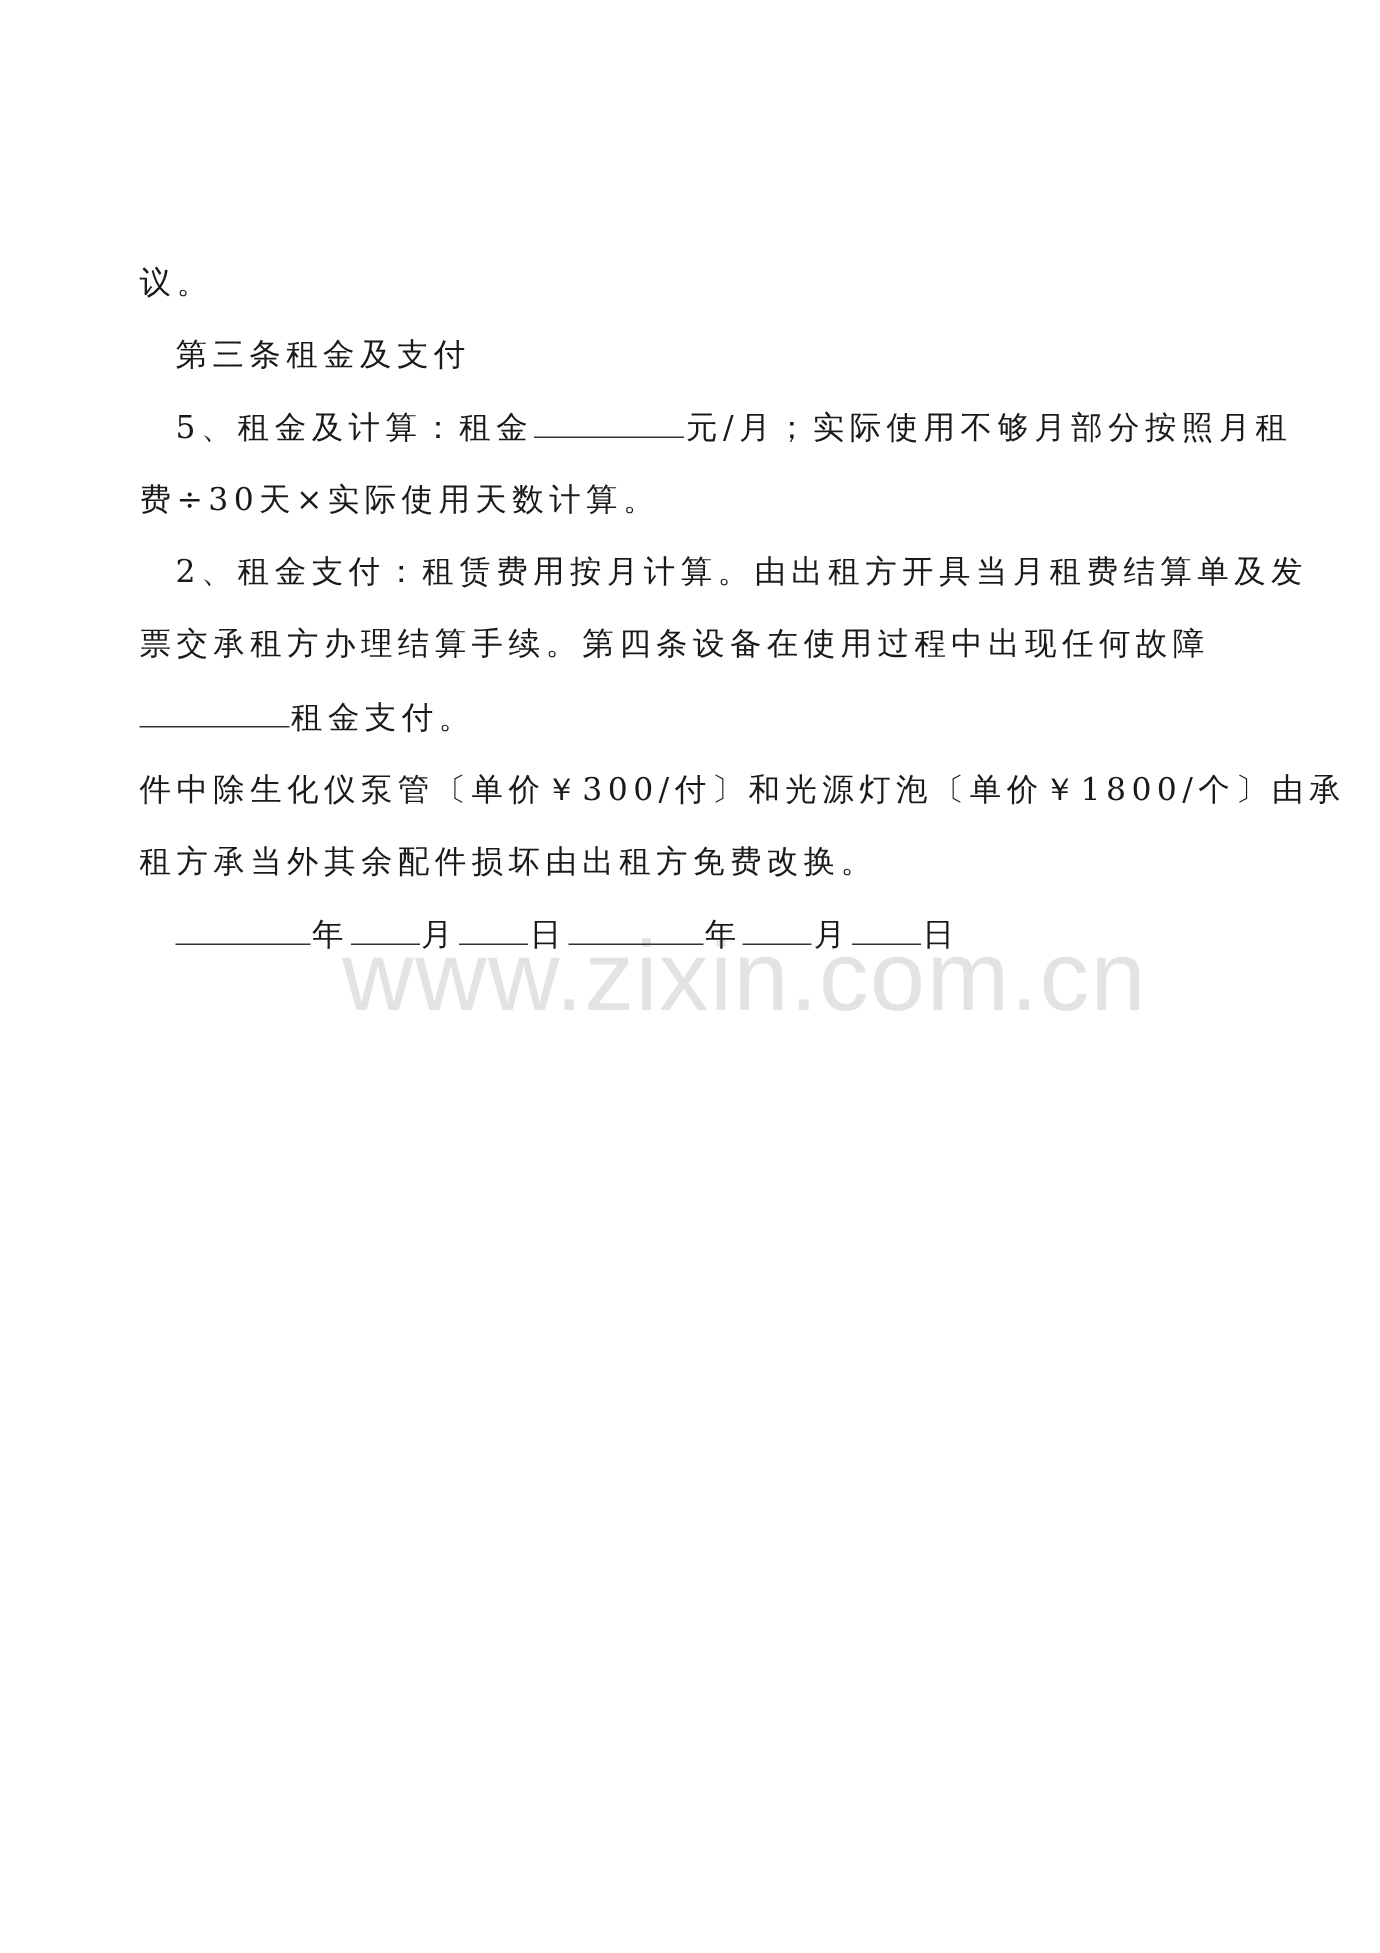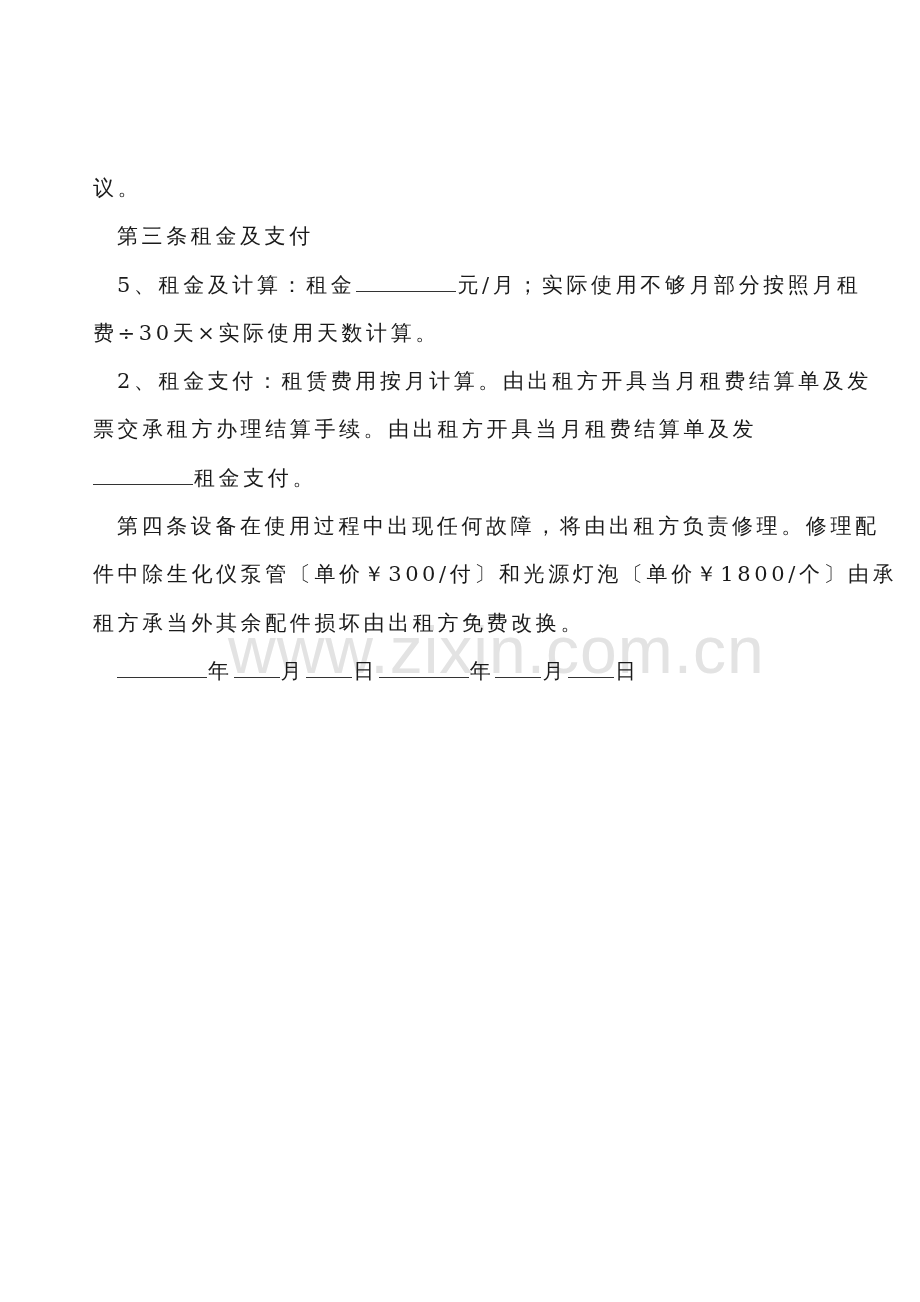--- a/index.html
+++ b/index.html
@@ -85,30 +85,27 @@
 
     <div class="line">
       <span>费÷30天×实际使用天数计算。</span>
     </div>
 
     <div class="line indent">
       <span>2、租金支付：租赁费用按月计算。由出租方开具当月租费结算单及发</span>
     </div>
 
     <div class="line">
-      <span>票交承租方办理结算手续。由出租方开具当月租费结算单及发</span>
+      <span>票交承租方办理结算手续。第四条设备在使用过程中出现任何故障</span>
     </div>
 
     <div class="line">
       <span class="blank b9" style="margin-left:0"></span><span>租金支付。</span>
     </div>
 
-    <div class="line indent">
-      <span>第四条设备在使用过程中出现任何故障，将由出租方负责修理。修理配</span>
-    </div>
 
     <div class="line">
       <span>件中除生化仪泵管〔单价￥300/付〕和光源灯泡〔单价￥1800/个〕由承</span>
     </div>
 
     <div class="line">
       <span>租方承当外其余配件损坏由出租方免费改换。</span>
     </div>
 
 

